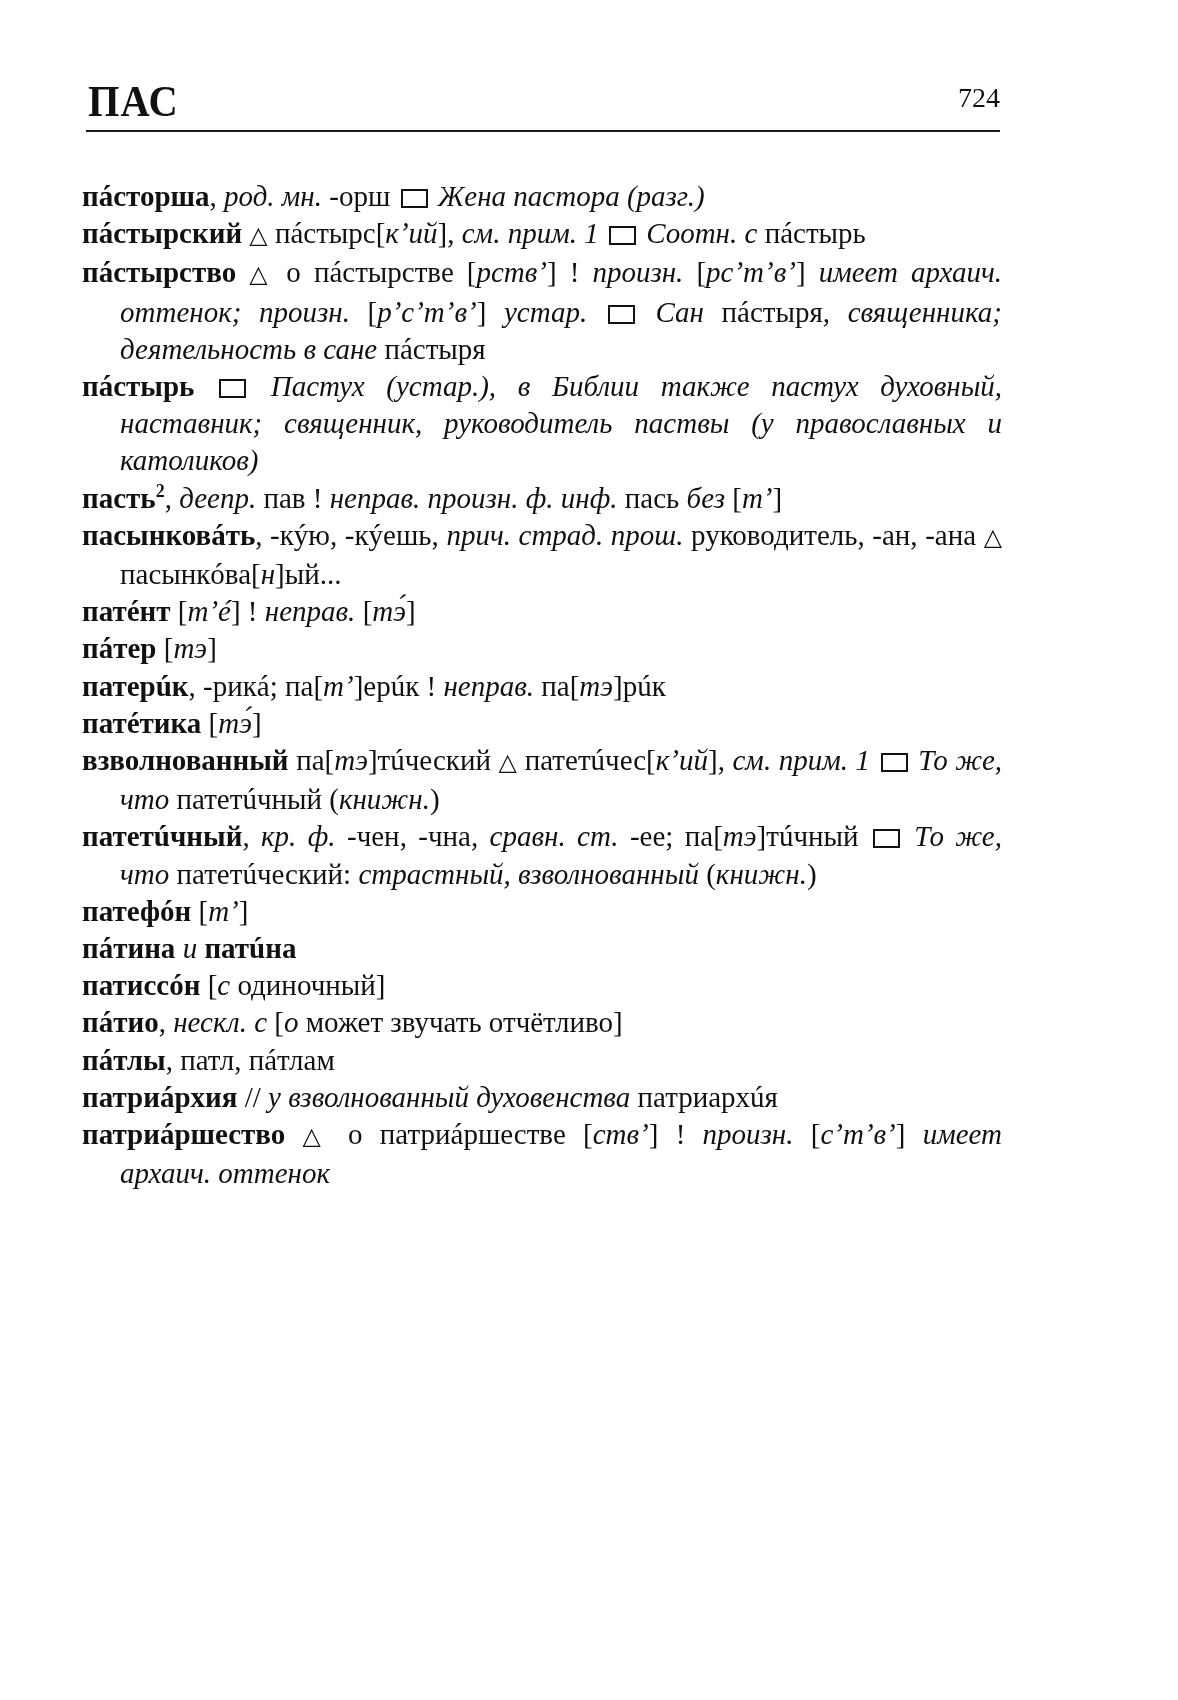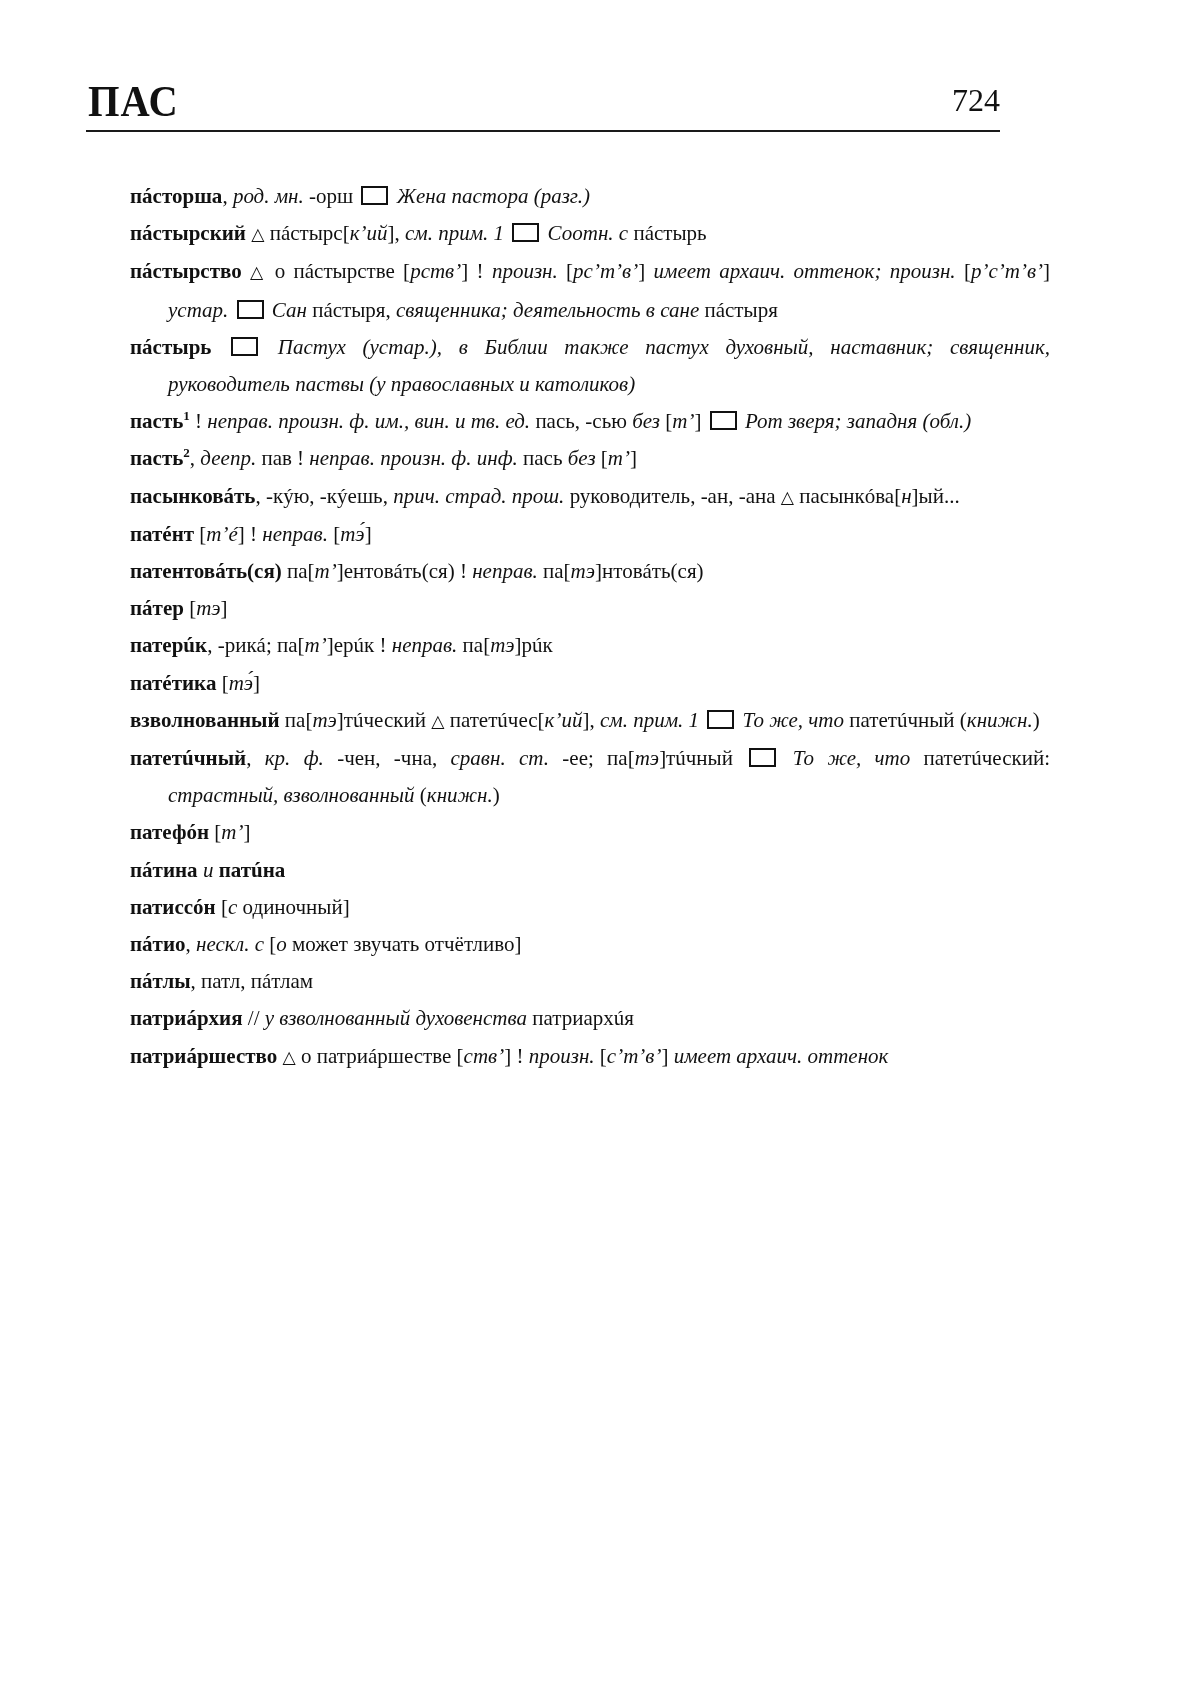--- a/index.html
+++ b/index.html
@@ -13,25 +13,25 @@
       border-bottom: 2px solid #1a1a1a;
       text-align: right;
     }
     .running-head {
       position: absolute; left: 2px; top: 4px;
       font-size: 44px; font-weight: bold; letter-spacing: 1px;
       font-family: "Liberation Serif", serif; transform: scaleX(0.92); transform-origin: left;
     }
     .page-number {
       position: absolute; right: 0; top: 10px;
-      font-size: 32px; font-family: "Liberation Serif", serif;
+      font-size: 28px; font-family: "Liberation Serif", serif;
     }
     .entries {
       position: absolute; left: 82px; top: 178px; width: 920px;
-      font-size: 21px; line-height: 37.2px; margin-left: 48px;
+      font-size: 29px; line-height: 37.2px;
     }
     .entry { padding-left: 38px; text-indent: -38px; text-align: justify; }
     .hw { font-weight: bold; font-family: "Liberation Serif", serif; }
     .it { font-style: italic; }
     .sup { font-size: 0.62em; vertical-align: super; line-height: 0; font-weight: bold; }
     .sq {
       display: inline-block; width: 27px; height: 19px; border: 2.4px solid #111;
       vertical-align: -2px; margin: 0 3px; box-sizing: border-box;
     }
     .tri { font-family: "DejaVu Sans", sans-serif; font-size: 0.82em; }
@@ -55,40 +55,33 @@
   </div>
 
   <div class="entry">
     <span class="hw">пáстырство</span> <span class="tri">△</span> <span>о пáстырстве [</span><span class="it">рствʼ</span><span>] </span><span>! </span><span class="it">произн.</span><span> [</span><span class="it">рсʼтʼвʼ</span><span>] </span><span class="it">имеет архаич. оттенок; произн.</span><span> [</span><span class="it">рʼсʼтʼвʼ</span><span>] </span><span class="it">устар.</span> <span class="sq"></span> <span class="it">Сан</span><span> пáстыря, </span><span class="it">священника; деятельность в сане</span><span> пáстыря</span>
   </div>
 
   <div class="entry">
     <span class="hw">пáстырь</span> <span class="sq"></span> <span class="it">Пастух (устар.), в Библии также пастух духовный, наставник; священник, руководитель паствы (у православных и католиков)</span>
   </div>
 
-  <div class="entry">
-    <span class="hw">пасть</span><span class="sup">1</span> <span>! </span><span class="it">неправ. произн. ф. им., вин. и тв. ед.</span><span> пась, -сью </span><span class="it">без</span><span> [</span><span class="it">тʼ</span><span>]</span>
-    <span class="sq"></span> <span class="it">Рот зверя; западня (обл.)</span>
-  </div>
 
   <div class="entry">
     <span class="hw">пасть</span><span class="sup">2</span><span>, </span><span class="it">деепр.</span><span> пав ! </span><span class="it">неправ. произн. ф. инф.</span><span> пась </span><span class="it">без</span><span> [</span><span class="it">тʼ</span><span>]</span>
   </div>
 
   <div class="entry">
     <span class="hw">пасынковáть</span><span>, -кýю, -кýешь, </span><span class="it">прич. страд. прош.</span><span> руководитель, -ан, -ана </span><span class="tri">△</span> <span>пасынкóва[</span><span class="it">н</span><span>]ый...</span>
   </div>
 
   <div class="entry">
     <span class="hw">патéнт</span><span> [</span><span class="it">тʼé</span><span>] ! </span><span class="it">неправ.</span><span> [</span><span class="it">тэ́</span><span>]</span>
   </div>
 
-  <div class="entry">
-    <span class="hw">патентовáть(ся)</span><span> па[</span><span class="it">тʼ</span><span>]ентовáть(ся) ! </span><span class="it">неправ.</span><span> па[</span><span class="it">тэ</span><span>]нтовáть(ся)</span>
-  </div>
 
   <div class="entry">
     <span class="hw">пáтер</span><span> [</span><span class="it">тэ</span><span>]</span>
   </div>
 
   <div class="entry">
     <span class="hw">патерúк</span><span>, -рикá; па[</span><span class="it">тʼ</span><span>]ерúк ! </span><span class="it">неправ.</span><span> па[</span><span class="it">тэ</span><span>]рúк</span>
   </div>
 
   <div class="entry">

